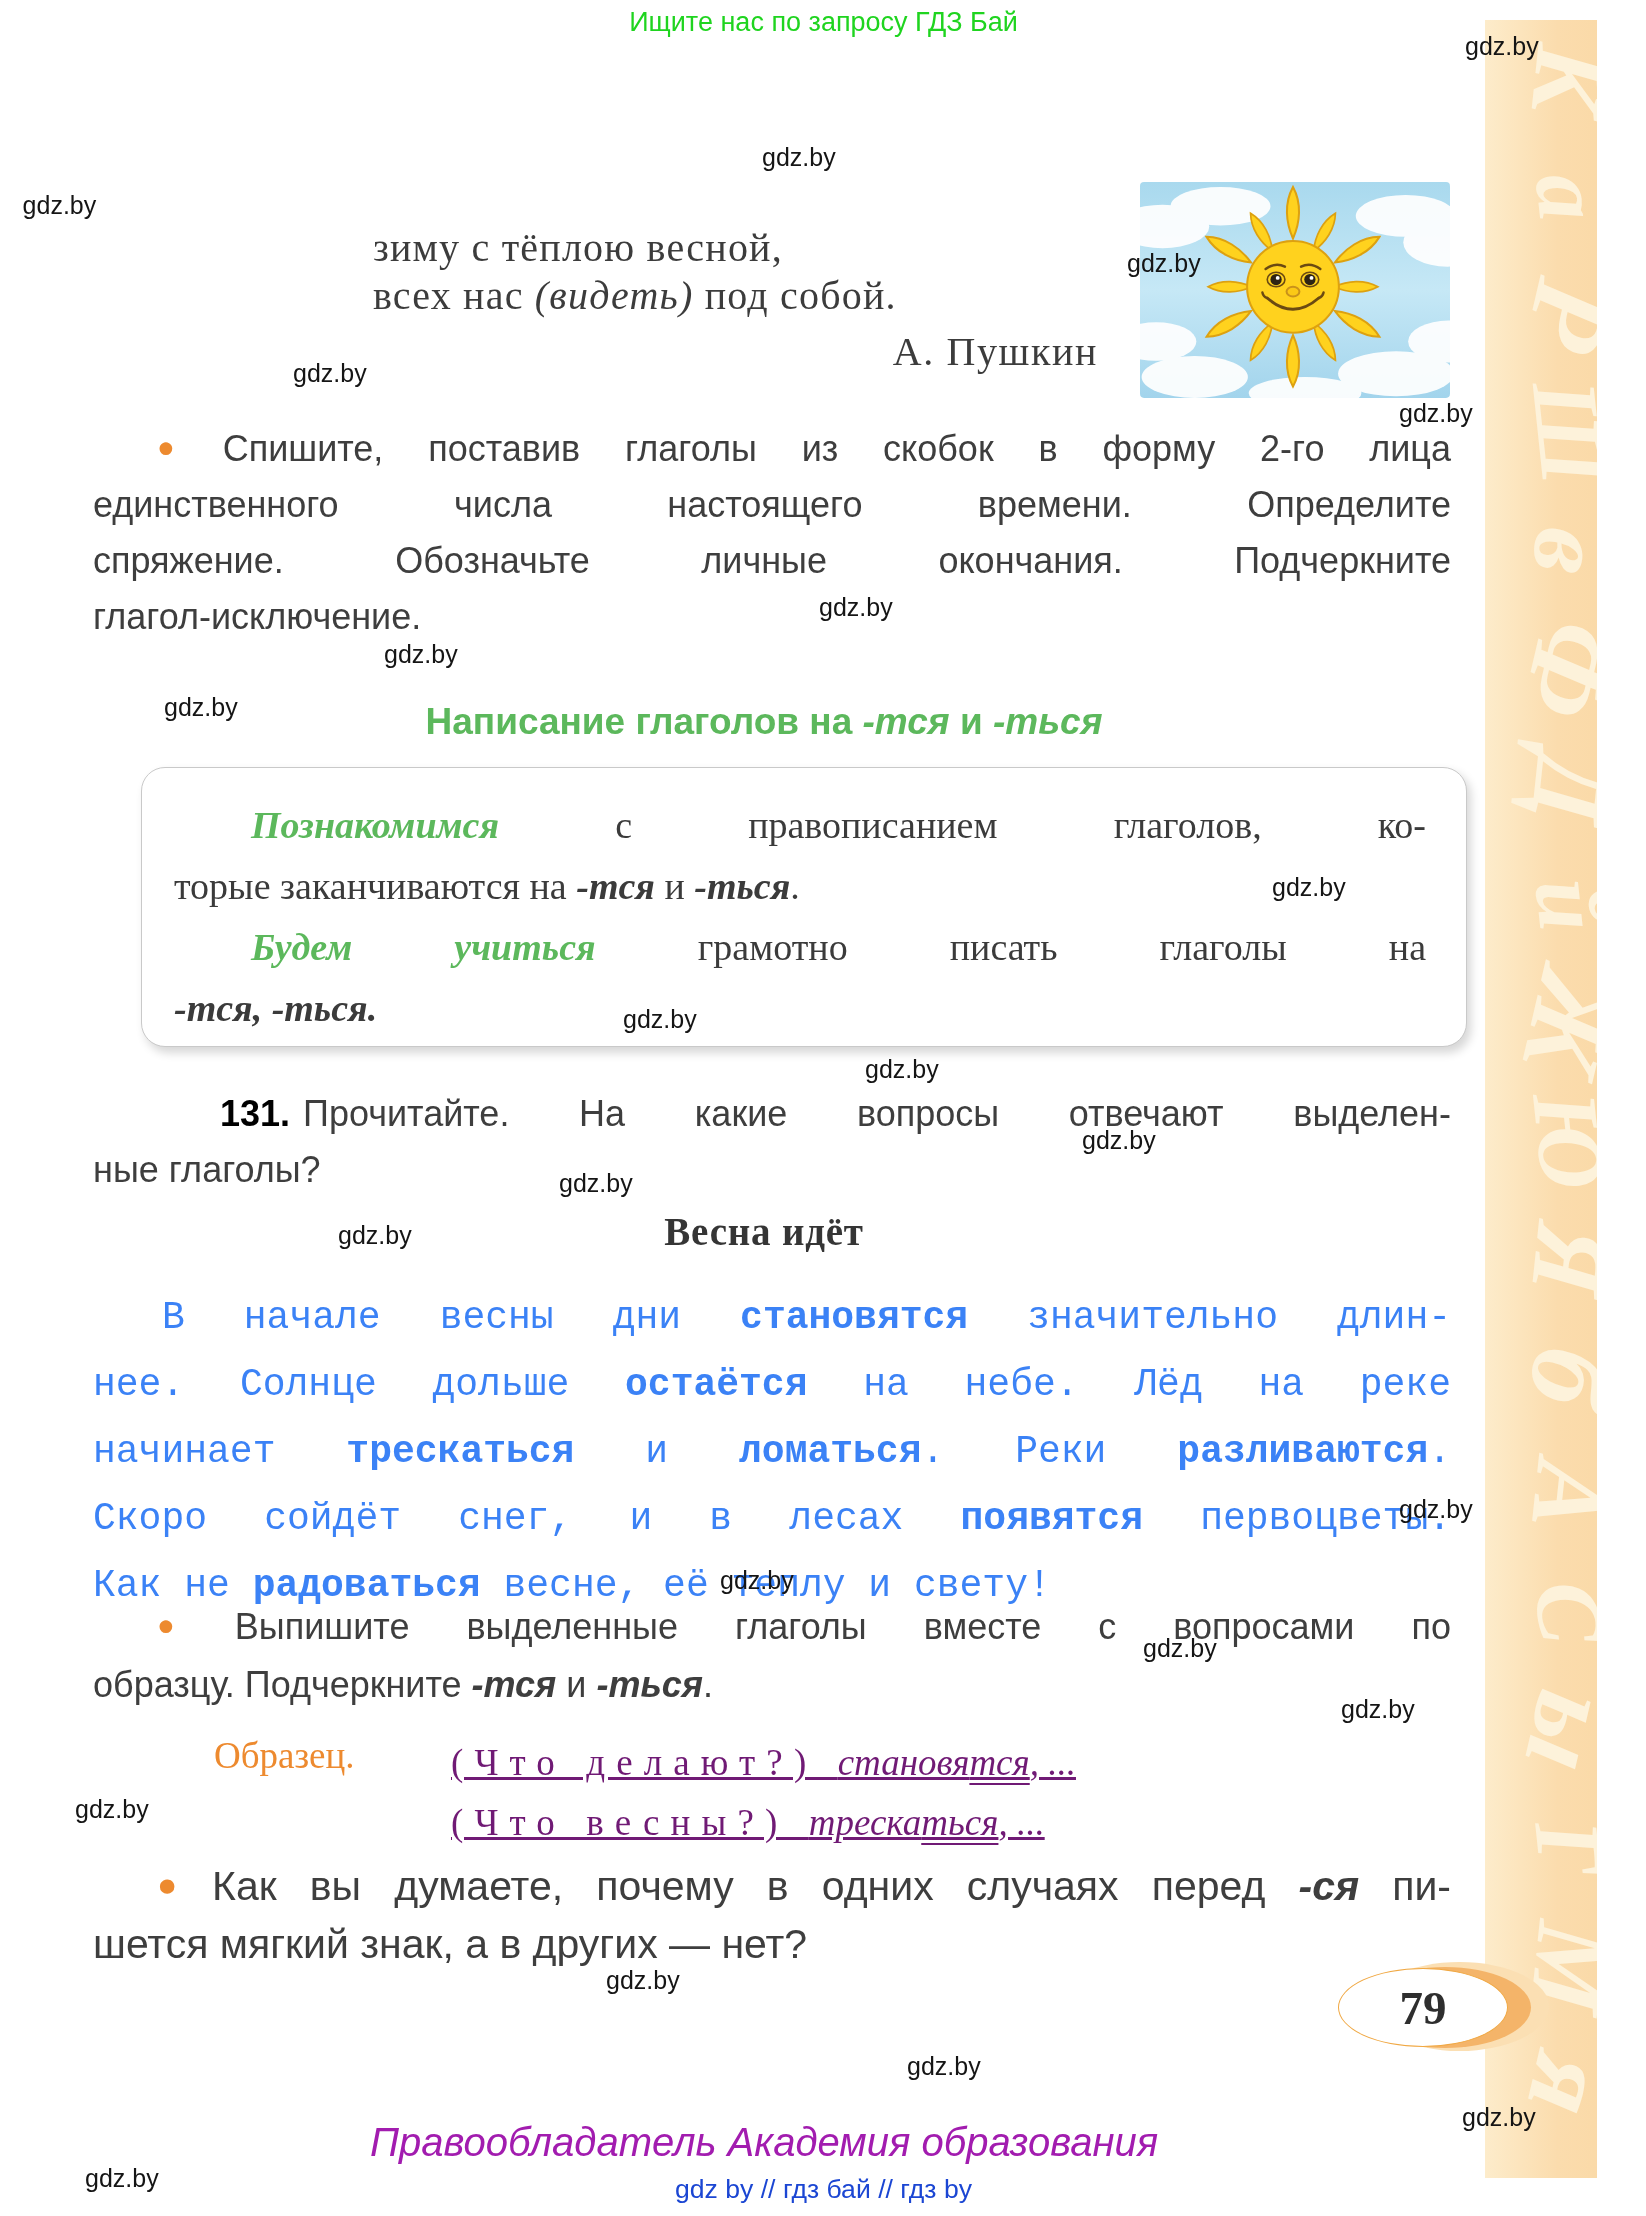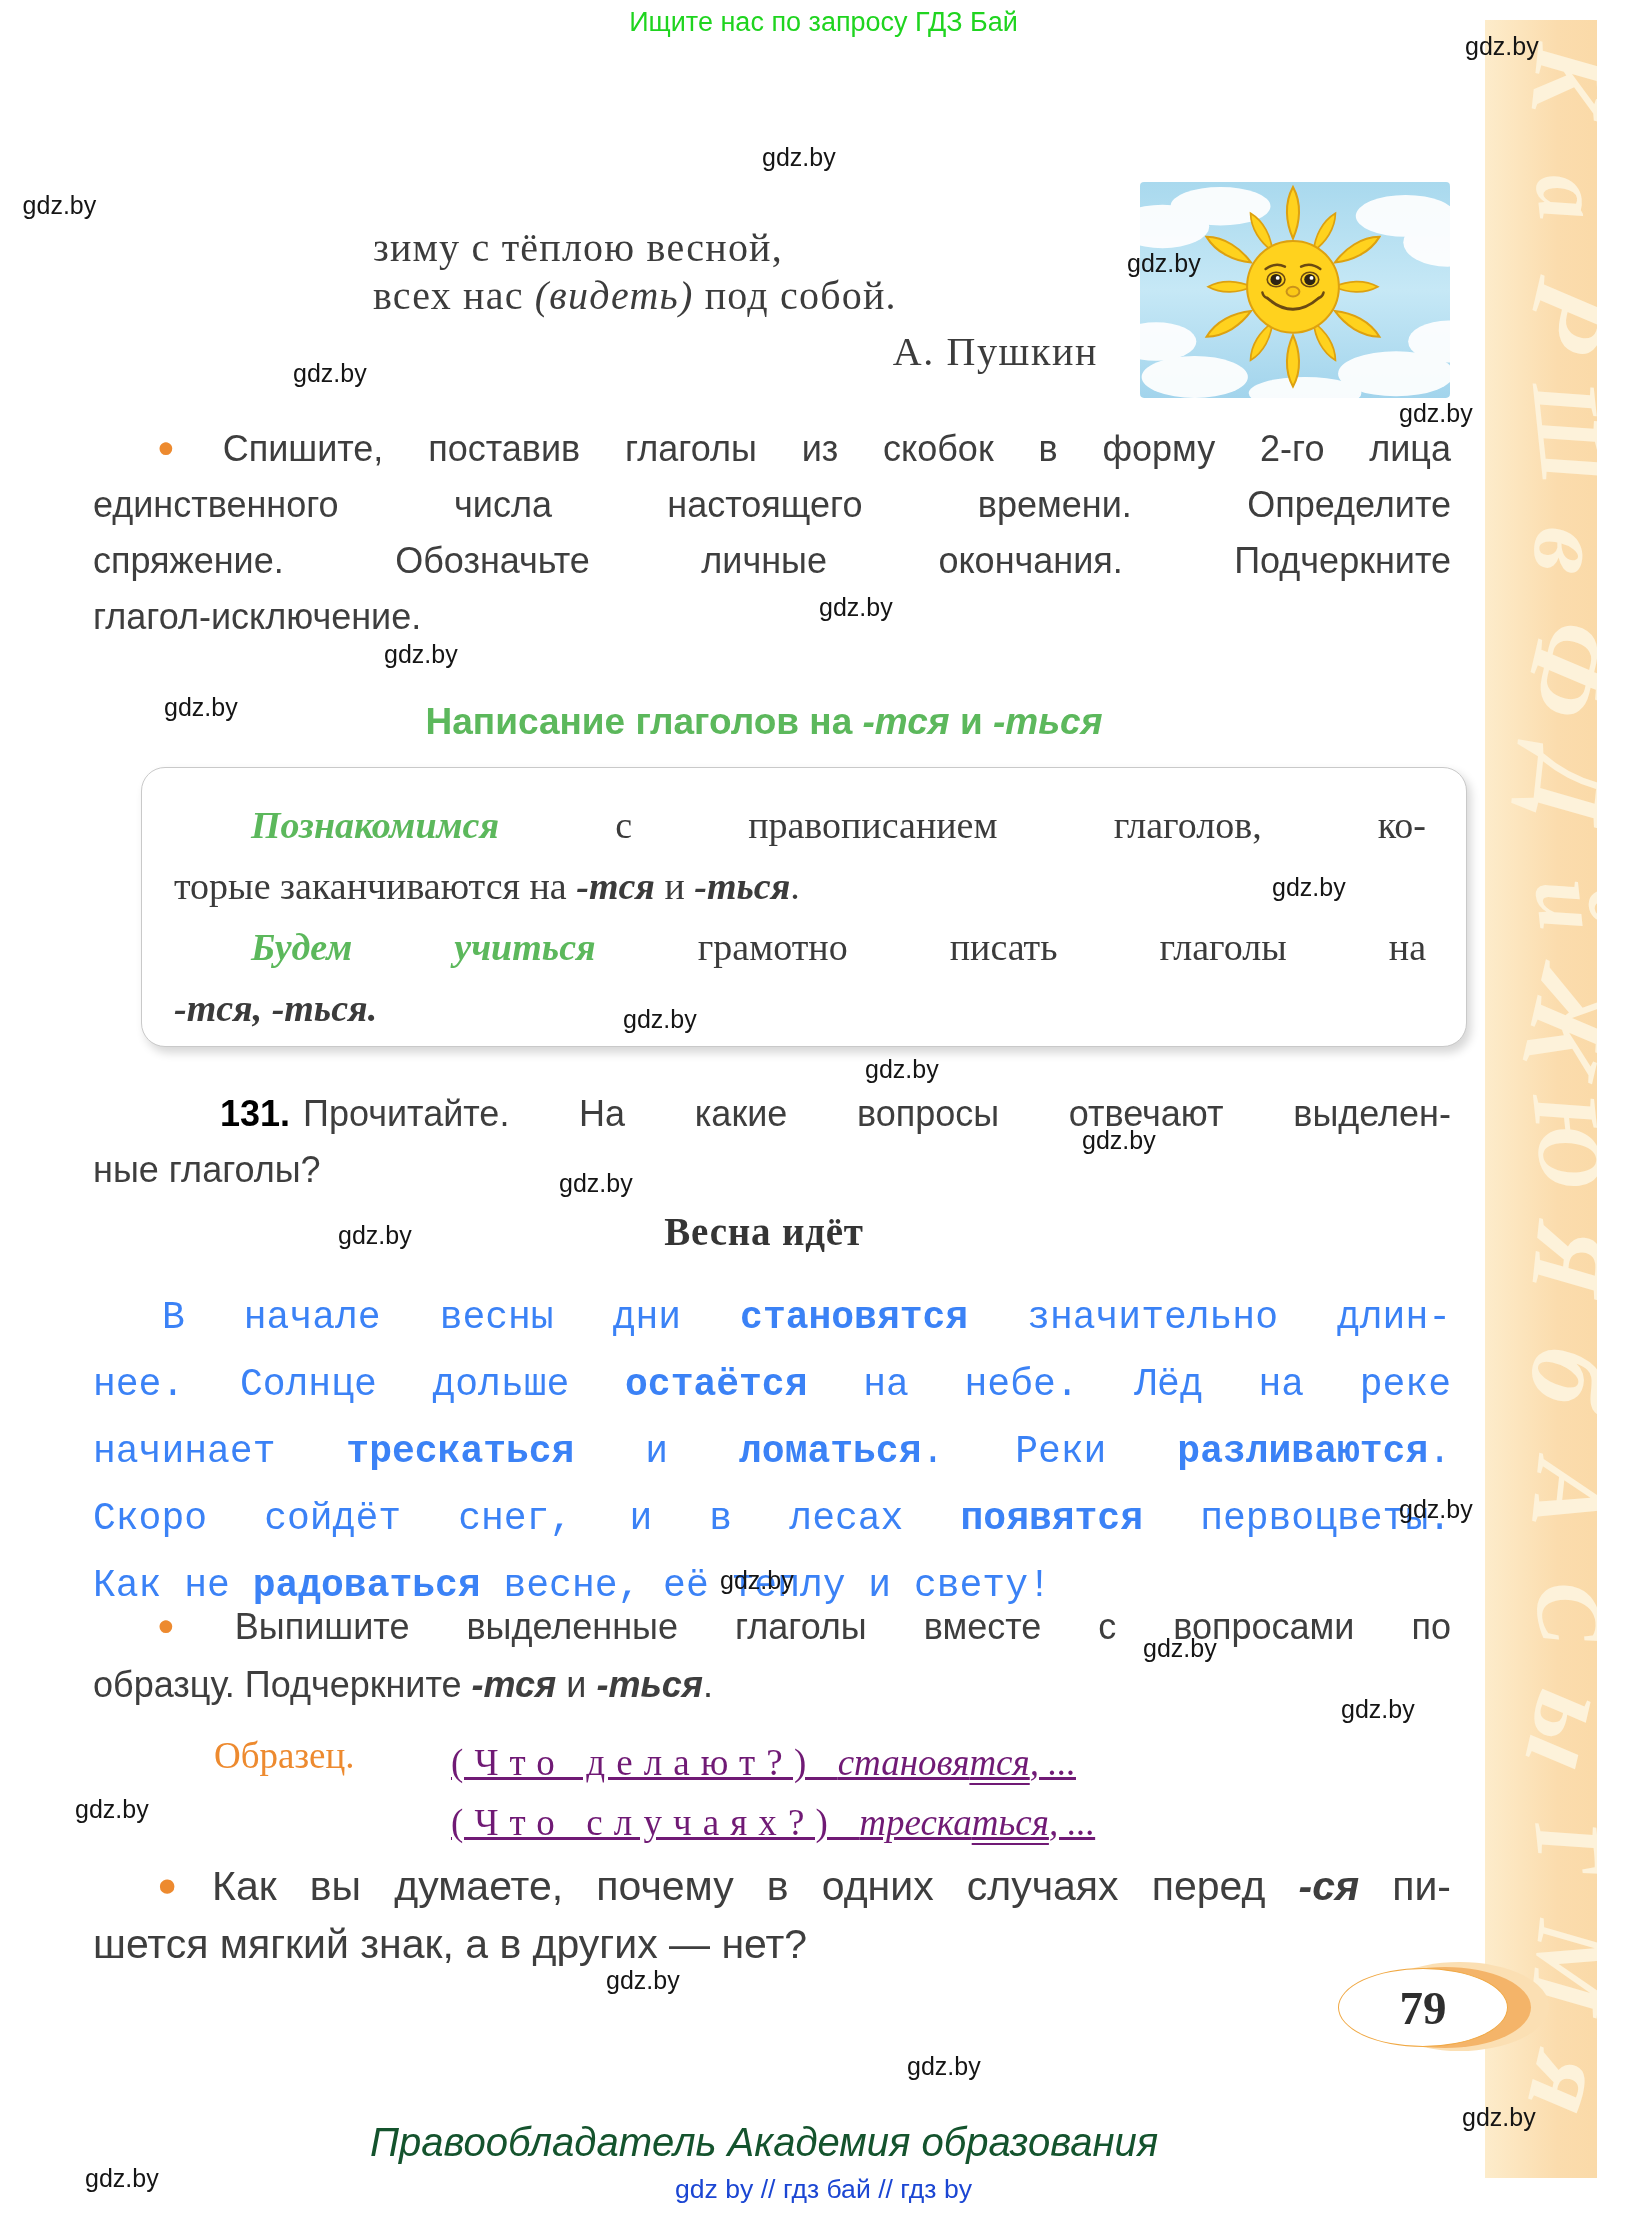--- a/index.html
+++ b/index.html
@@ -66,21 +66,21 @@
   .badge-a{position:absolute;left:1370px;top:1962px;width:179px;height:89px;border-radius:50%;
            background:#fbdfb3;z-index:4;}
   .badge-b{position:absolute;left:1359px;top:1967px;width:172px;height:81px;border-radius:50%;
            background:#f4b469;z-index:4;}
   .badge-w{position:absolute;left:1338px;top:1968px;width:168px;height:77px;border-radius:50%;
            background:#ffffff;border:1.6px solid #f0a843;z-index:5;display:flex;
            align-items:center;justify-content:center;
            font:bold 47px "Liberation Serif",serif;color:#2e2e2e;}
   
   .copyright{position:absolute;left:85px;top:2118px;width:1358px;text-align:center;z-index:6;
-             font:italic 40px/1.2 "Liberation Sans",sans-serif;color:#14532d;}
+             font:italic 40px/1.2 "Liberation Sans",sans-serif;color:#a21caf;}
   .links{position:absolute;left:0;top:2174px;width:1647px;text-align:center;z-index:6;
          font:26.6px/1.2 "Liberation Sans",sans-serif;color:#1b46d3;}
 </style>
 </head>
 <body>
 
 <div class="page">
 
   <div class="banner">Ищите нас по запросу ГДЗ Бай</div>
 
@@ -201,21 +201,21 @@
   </div>
 
   <div class="block sans t2">
     <div class="just ind80"><span class="dot">●</span><span>Выпишите выделенные глаголы вместе с вопросами по</span></div>
     <div><span>образцу. Подчеркните </span><span class="bi">-тся</span><span> и </span><span class="bi">-ться</span><span>.</span></div>
   </div>
 
   <div class="obr-label">Образец.</div>
   <div class="obr-rows">
     <div><span class="spaced">(Что делают?) </span><span class="it">становя</span><span class="it ul">тся</span><span class="it">, ...</span></div>
-    <div><span class="spaced">(Что случаях?) </span><span class="it">треска</span><span class="it ul">ться</span><span class="it">, ...</span></div>
+    <div><span class="spaced">(Что весны?) </span><span class="it">треска</span><span class="it ul">ться</span><span class="it">, ...</span></div>
   </div>
 
   <div class="block sans t3">
     <div class="just ind80"><span class="dot">●</span><span>Как вы думаете, почему в одних случаях перед </span><span class="bi">-ся</span><span> пи-</span></div>
     <div>шется мягкий знак, а в других — нет?</div>
   </div>
 
   <div class="badge-a"></div>
   <div class="badge-b"></div>
   <div class="badge-w">79</div>

